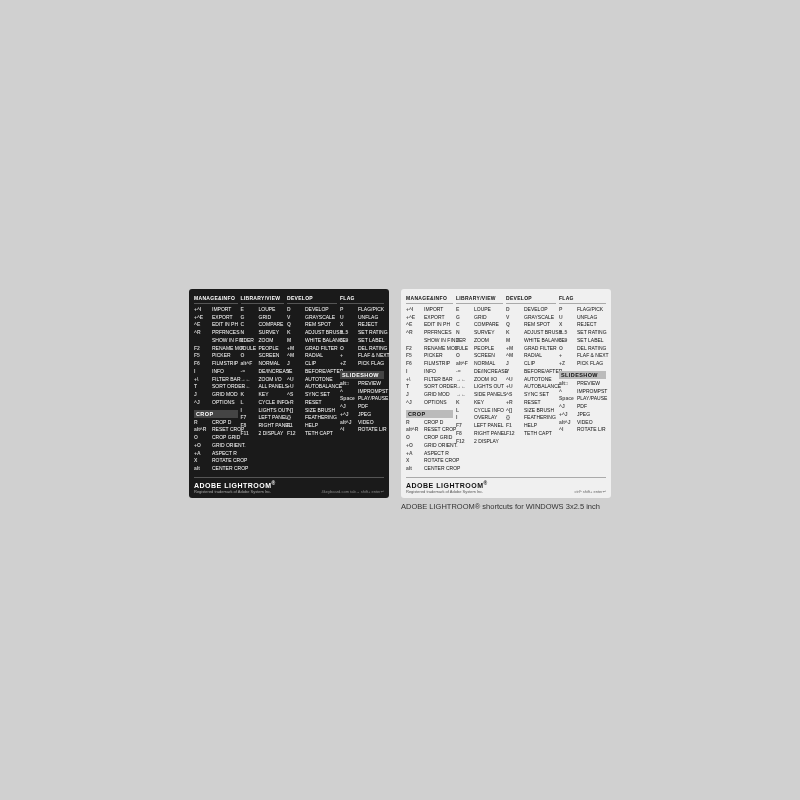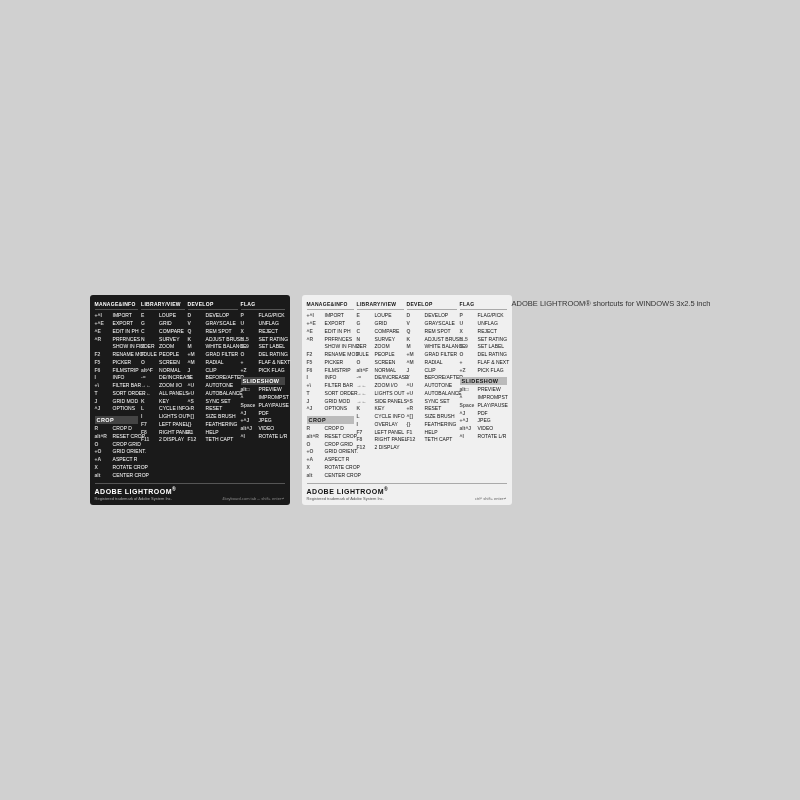--- a/index.html
+++ b/index.html
@@ -115,20 +115,21 @@
     }
     .sub-brand {
       font-size: 4px;
       color: #aaa;
     }
     .card-light .sub-brand {
       color: #555;
     }
     .right-block {
       display: flex;
+      flex-direction: column;
       align-items: flex-start;
     }
     .caption {
       font-size: 7.5px;
       color: #333;
       margin-top: 4px;
       font-family: Arial, Helvetica, sans-serif;
     }
     
     .col-flag {

